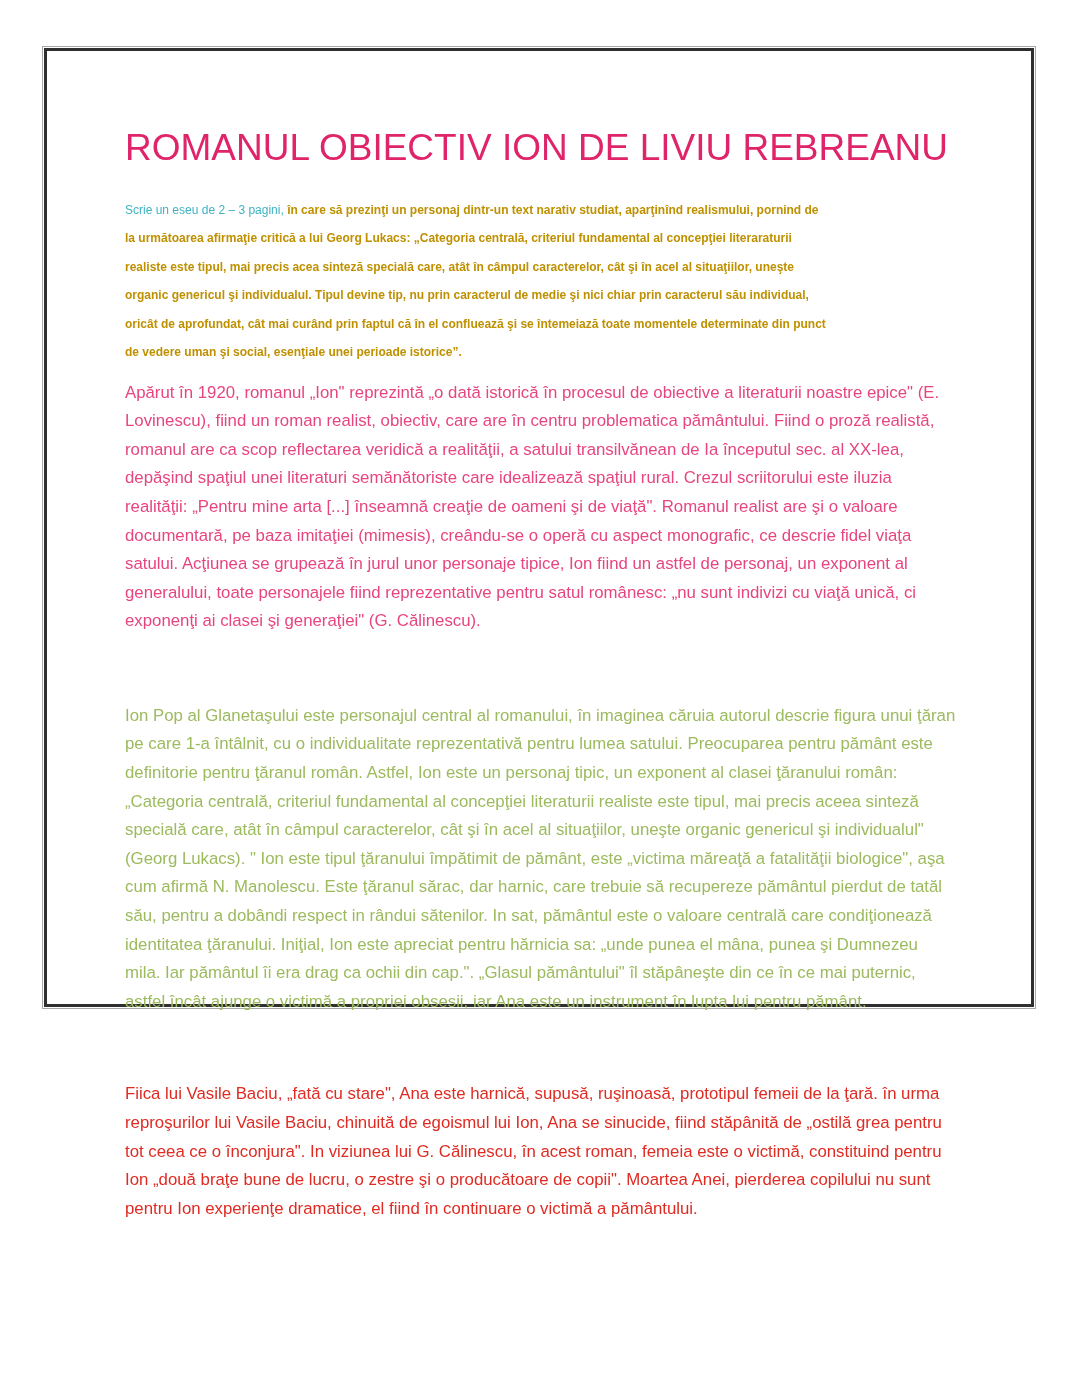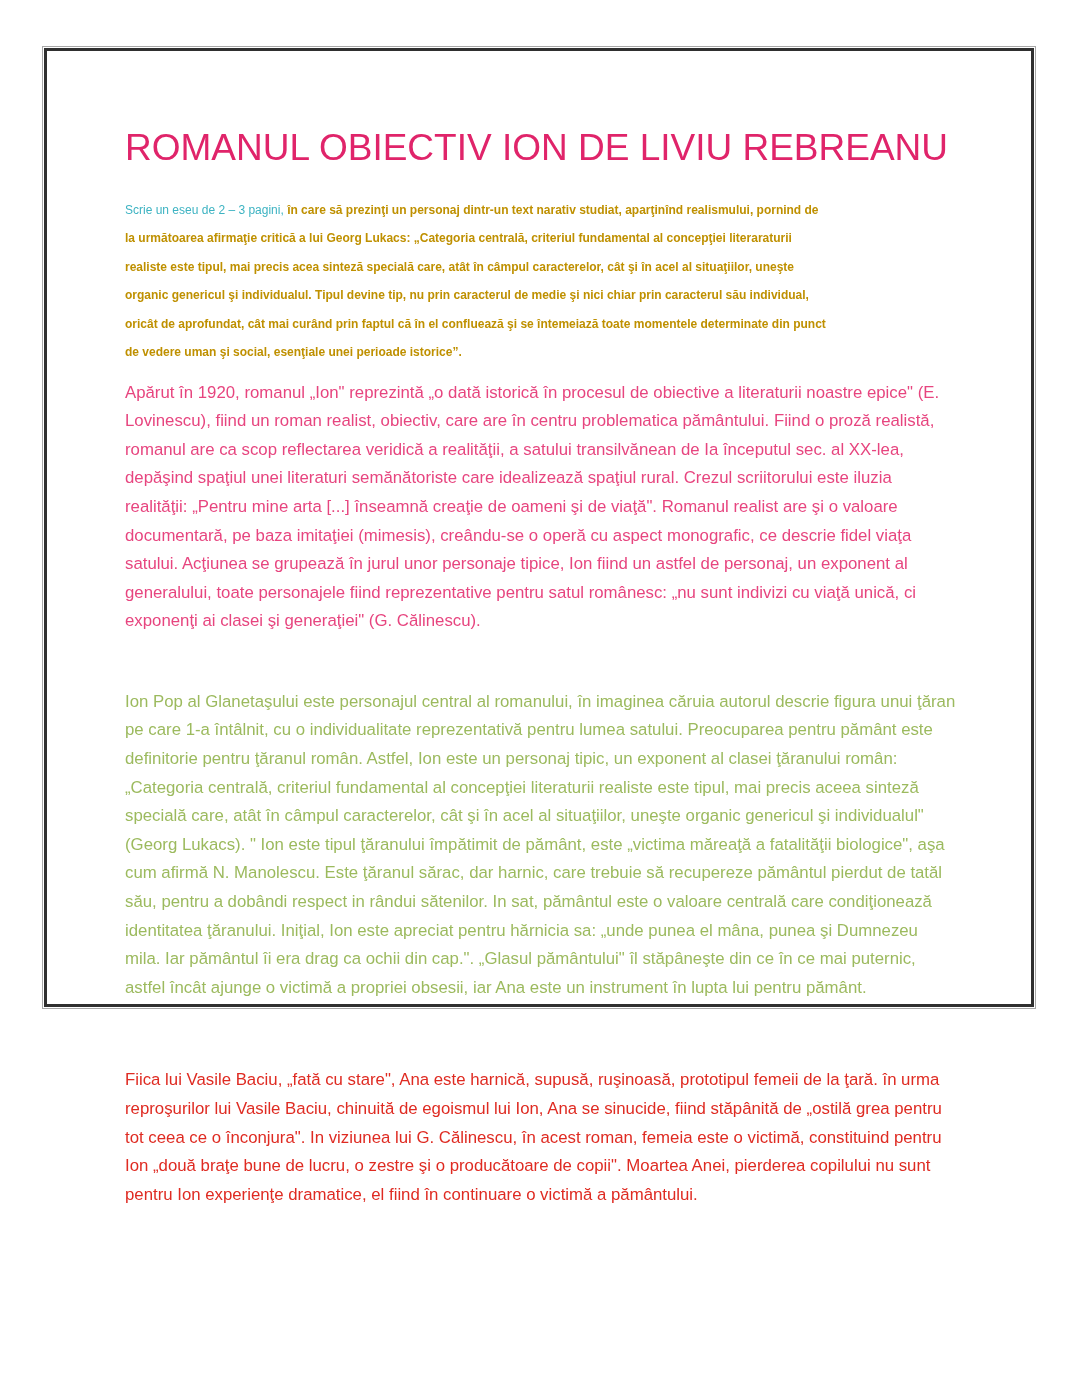--- a/index.html
+++ b/index.html
@@ -52,21 +52,21 @@
     font-weight: 400;
   }
   .body-par {
     margin: 0;
     max-width: 838px;
     font-size: 16.8px;
     line-height: 28.6px;
     font-weight: 400;
   }
   .par-novel { margin-top: 0; }
-  .par-ion   { margin-top: 52px; }
+  .par-ion   { margin-top: 66px; }
   .par-ana   { margin-top: 64px; }
 </style>
 </head>
 <body>
 
 <div class="frame-outer">
   <div class="frame-inner" style="border-color: rgb(47, 47, 47);">
     <div class="content">
 
       <h1 class="doc-title" style="color: rgb(224, 36, 106);">ROMANUL OBIECTIV ION DE LIVIU REBREANU</h1>

